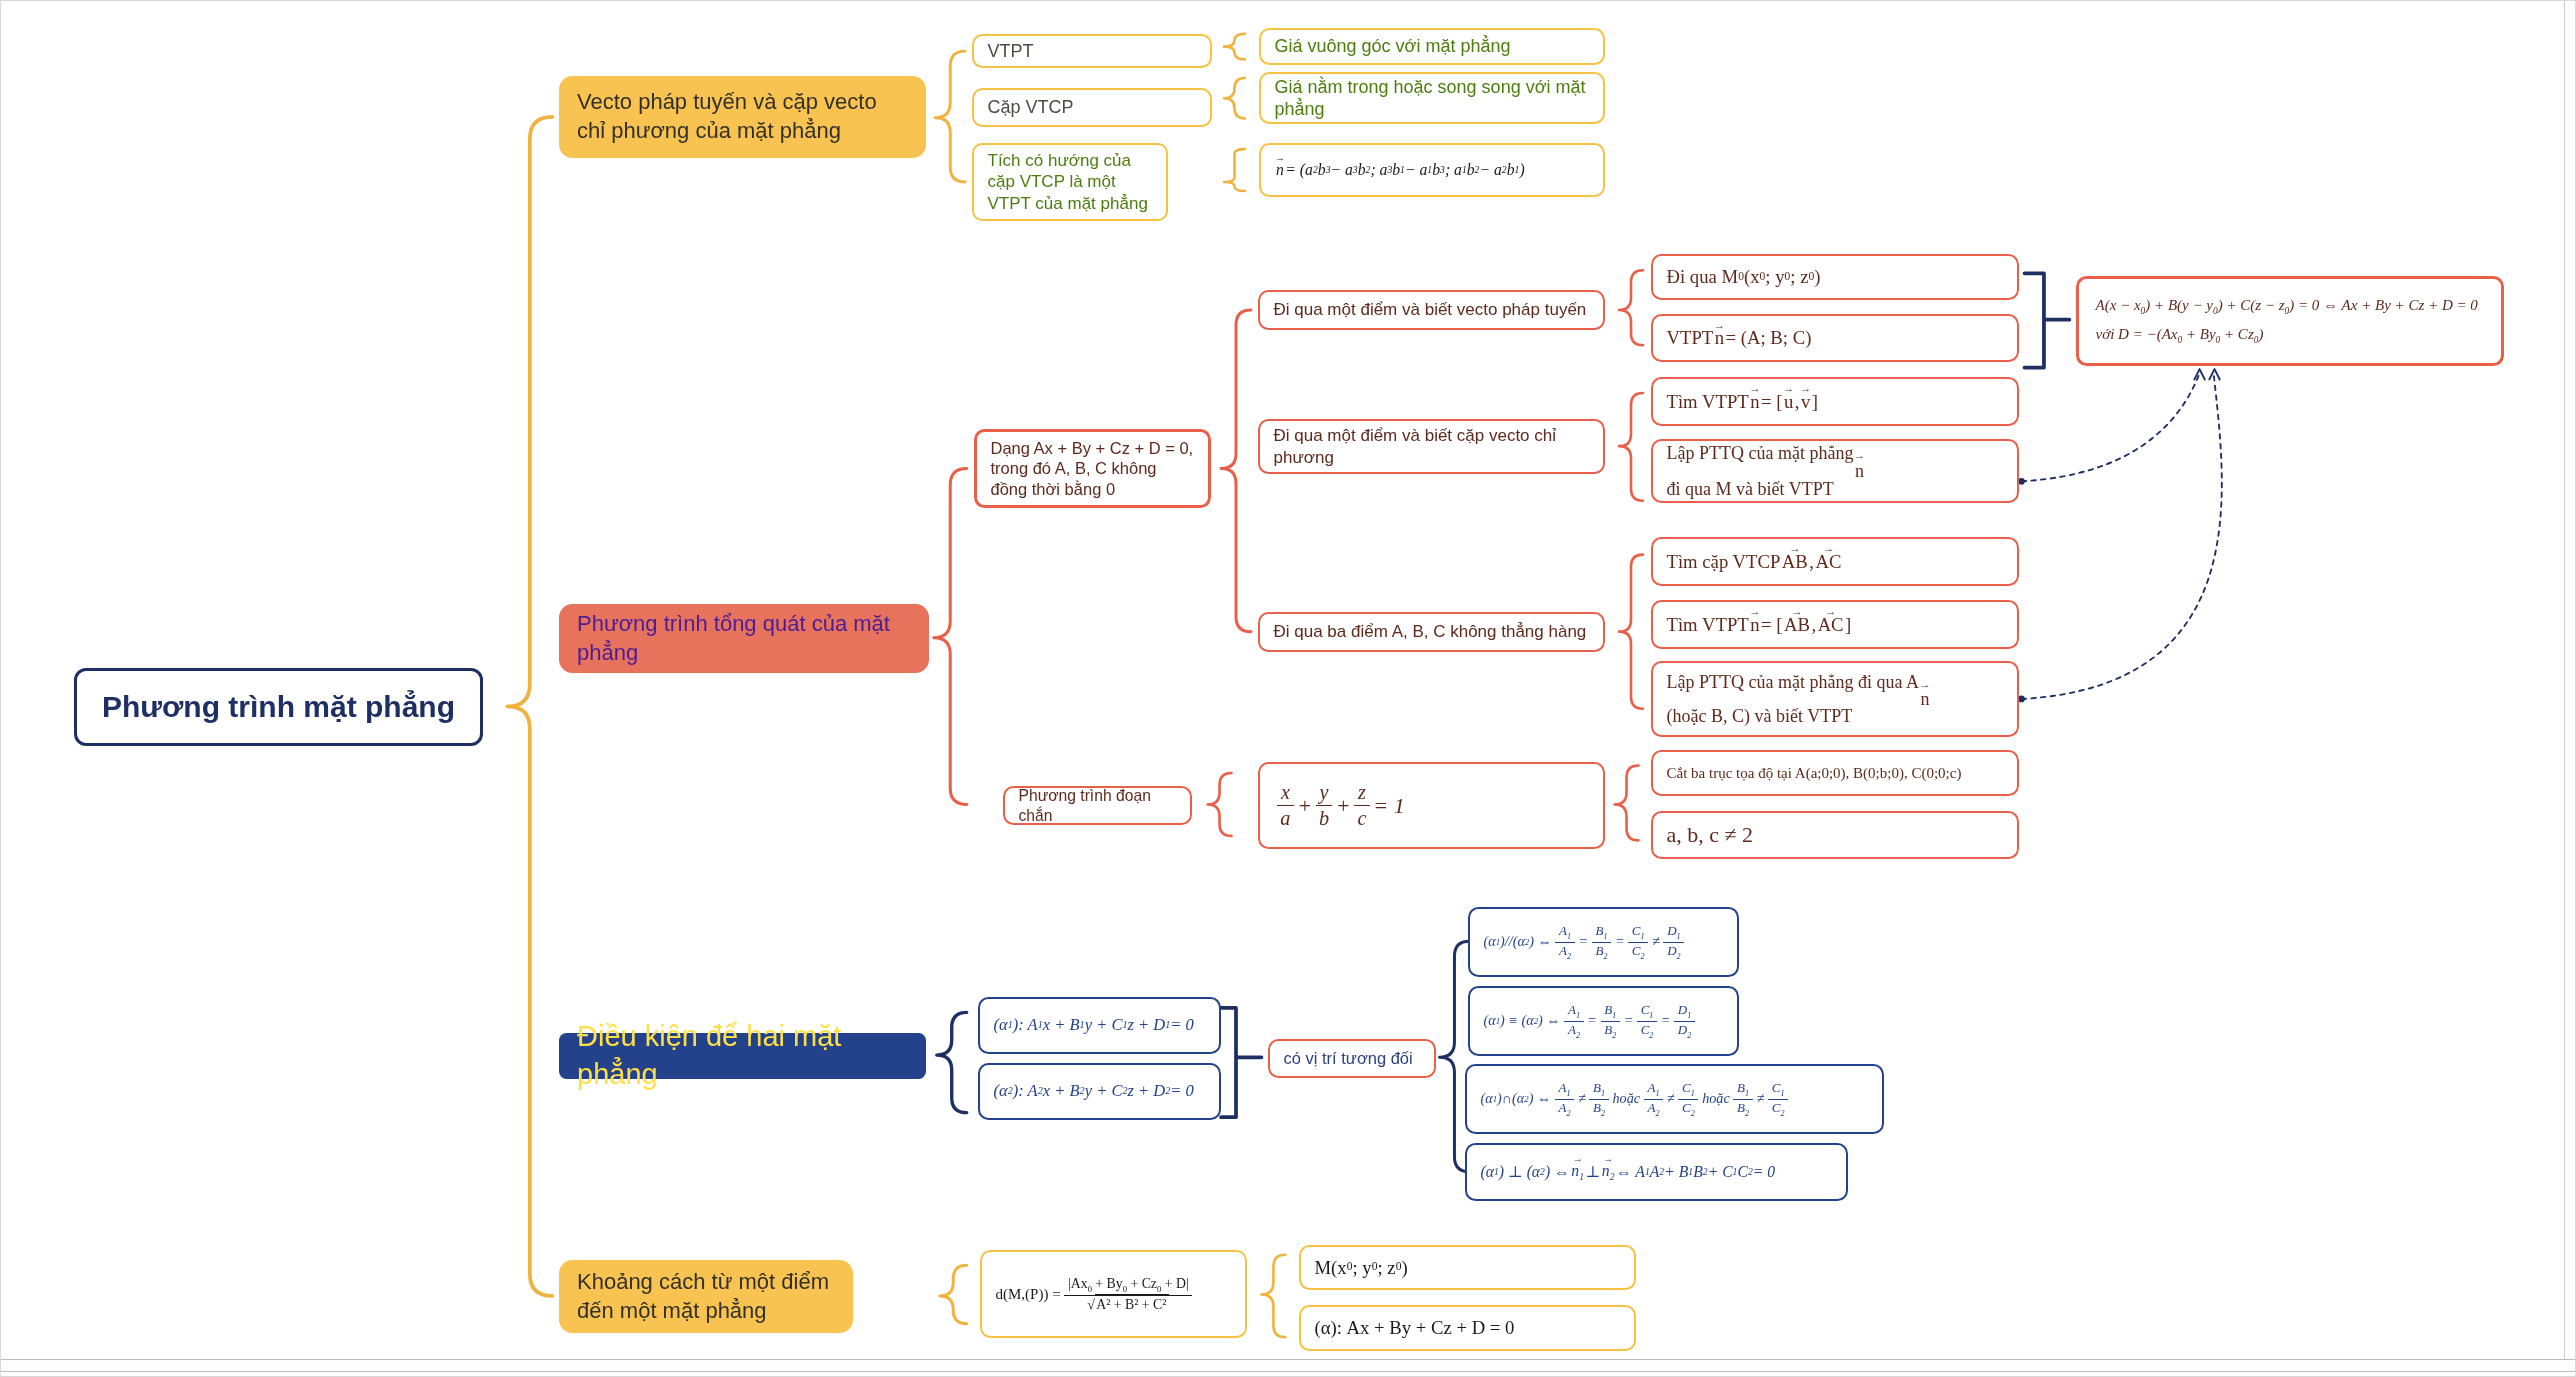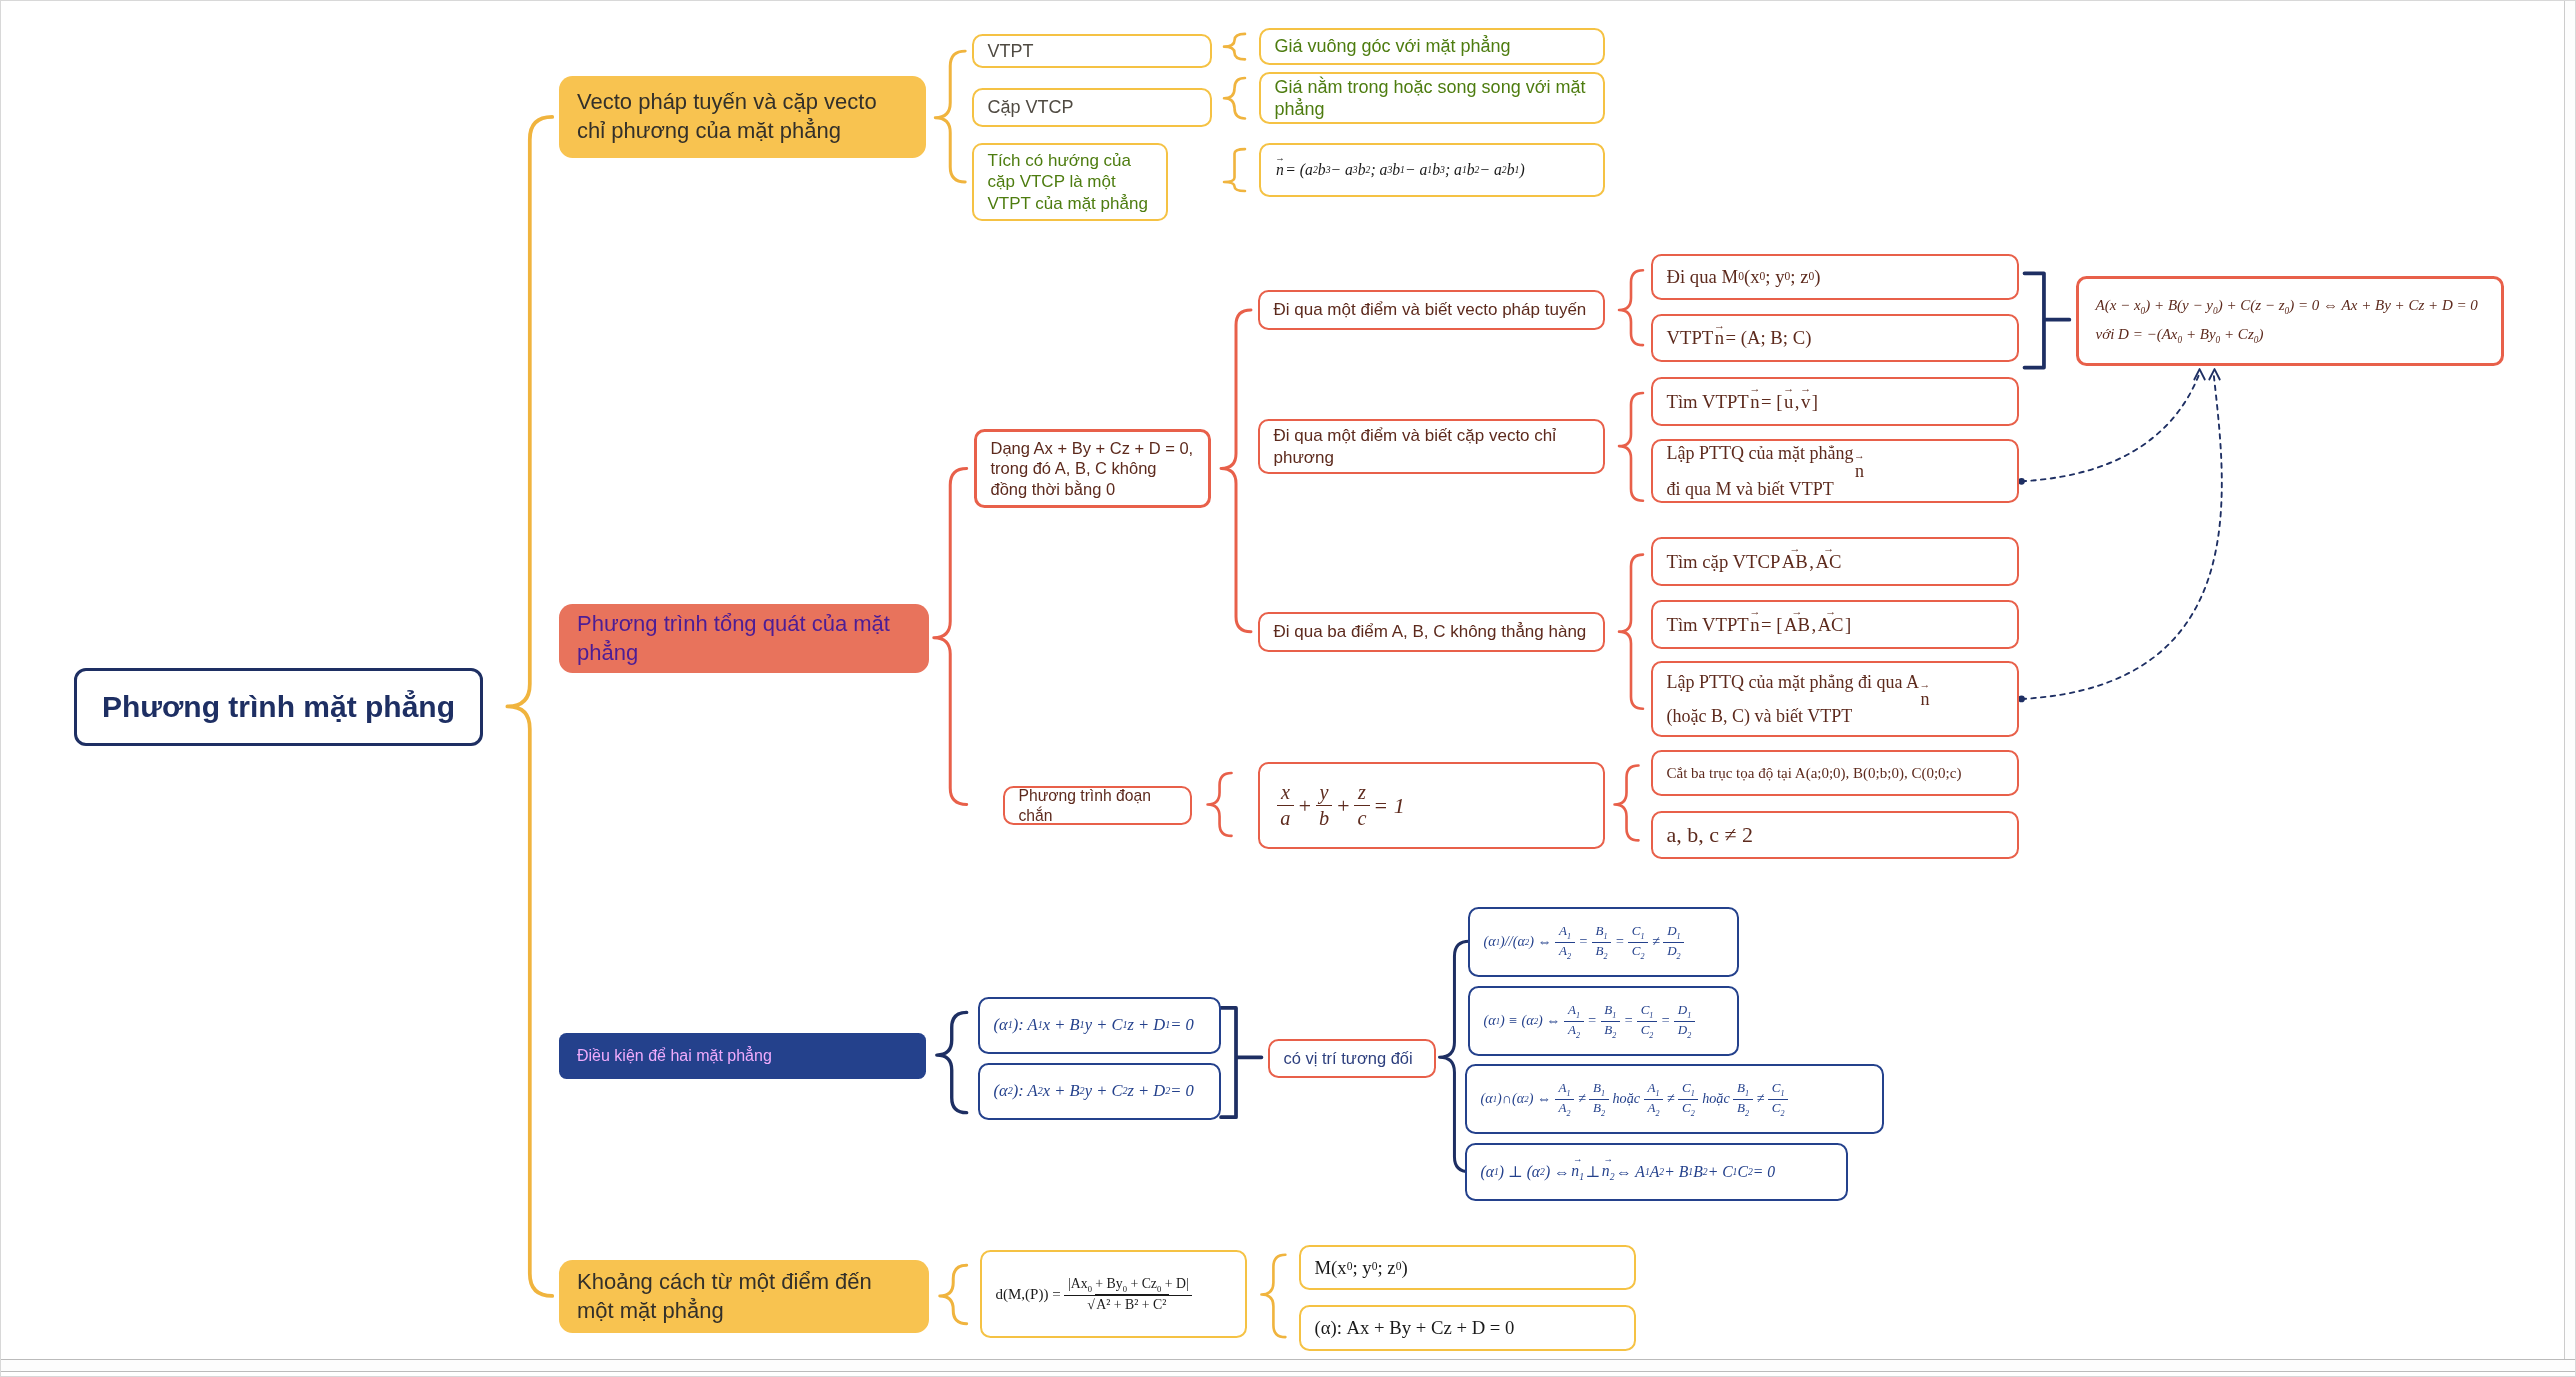--- a/index.html
+++ b/index.html
@@ -4,21 +4,21 @@
 <style>
   html,body{margin:0;padding:0;background:#fff;}
   .canvas{position:relative;width:2576px;height:1377px;background:#fff;
     border:0.7px solid #d8d8d8;box-sizing:border-box;overflow:hidden;
     font-family:"Liberation Sans","DejaVu Sans",sans-serif;}
   #connectors{position:absolute;left:0;top:0;width:100%;height:100%;pointer-events:none;}
   .box{position:absolute;box-sizing:border-box;display:flex;align-items:center;border-radius:10.5px;}
   .node{border-radius:13.5px;padding:14px 18px;line-height:1.3;}
   .node.yellow{background:#F8C350;color:#33302a;font-size:22px;}
   .node.red{background:#E8735C;color:#4c1d95;font-size:22px;}
-  .node.navy{background:#24418C;color:#f0abfc;font-size:16px;border-radius:7.5px;}
+  .node.navy{background:#24418C;color:#fde047;font-size:29px;border-radius:7.5px;}
   .root{position:absolute;box-sizing:border-box;display:flex;align-items:center;justify-content:center;
     background:#fff;border:3.7px solid #1E2F63;border-radius:12px;color:#1E2F63;
     font-size:30px;font-weight:bold;}
   .obox{background:#fff;padding:3px 13.5px;line-height:1.25;}
   .obox.y{border:2.2px solid #F5C244;color:#4d7c0f;font-size:18px;}
   .obox.y.dk{color:#4f4a42;}
   .obox.r{border:2.2px solid #E8604A;color:#5d2a1d;font-size:18px;}
   .obox.r.thick{border-width:3px;}
   .obox.n{border:2.6px solid #24418C;color:#24418C;}
   .obox.rn{border:2.2px solid #E8604A;color:#2d3f7e;}
@@ -108,21 +108,21 @@
 
   <div class="box node navy" style="left:558px;top:1032px;width:367px;height:46px;">Điều kiện để hai mặt phẳng</div>
   <div class="box obox n math it nv" style="left:977px;top:996px;width:243px;height:57px;font-size:16.5px;">(α<sub>1</sub>): A<sub>1</sub>x + B<sub>1</sub>y + C<sub>1</sub>z + D<sub>1</sub> = 0</div>
   <div class="box obox n math it nv" style="left:977px;top:1062px;width:243px;height:57px;font-size:16.5px;">(α<sub>2</sub>): A<sub>2</sub>x + B<sub>2</sub>y + C<sub>2</sub>z + D<sub>2</sub> = 0</div>
   <div class="box obox rn" style="left:1267px;top:1038px;width:168px;height:39px;font-size:16.5px;">có vị trí tương đối</div>
   <div class="box obox n math it nv" style="left:1467px;top:906px;width:271px;height:70px;font-size:14.2px;">(α<sub>1</sub>)//(α<sub>2</sub>) ⇔ <span class="frac"><span class="num">A<sub>1</sub></span><span class="den">A<sub>2</sub></span></span> = <span class="frac"><span class="num">B<sub>1</sub></span><span class="den">B<sub>2</sub></span></span> = <span class="frac"><span class="num">C<sub>1</sub></span><span class="den">C<sub>2</sub></span></span> ≠ <span class="frac"><span class="num">D<sub>1</sub></span><span class="den">D<sub>2</sub></span></span></div>
   <div class="box obox n math it nv" style="left:1467px;top:985px;width:271px;height:70px;font-size:14.2px;">(α<sub>1</sub>) ≡ (α<sub>2</sub>) ⇔ <span class="frac"><span class="num">A<sub>1</sub></span><span class="den">A<sub>2</sub></span></span> = <span class="frac"><span class="num">B<sub>1</sub></span><span class="den">B<sub>2</sub></span></span> = <span class="frac"><span class="num">C<sub>1</sub></span><span class="den">C<sub>2</sub></span></span> = <span class="frac"><span class="num">D<sub>1</sub></span><span class="den">D<sub>2</sub></span></span></div>
   <div class="box obox n math it nv" style="left:1464px;top:1063px;width:419px;height:70px;font-size:14.2px;">(α<sub>1</sub>)∩(α<sub>2</sub>) ⇔ <span class="frac"><span class="num">A<sub>1</sub></span><span class="den">A<sub>2</sub></span></span> ≠ <span class="frac"><span class="num">B<sub>1</sub></span><span class="den">B<sub>2</sub></span></span>  hoặc  <span class="frac"><span class="num">A<sub>1</sub></span><span class="den">A<sub>2</sub></span></span> ≠ <span class="frac"><span class="num">C<sub>1</sub></span><span class="den">C<sub>2</sub></span></span>  hoặc  <span class="frac"><span class="num">B<sub>1</sub></span><span class="den">B<sub>2</sub></span></span> ≠ <span class="frac"><span class="num">C<sub>1</sub></span><span class="den">C<sub>2</sub></span></span></div>
   <div class="box obox n math it nv" style="left:1464px;top:1142px;width:383px;height:58px;font-size:15.7px;">(α<sub>1</sub>) ⊥ (α<sub>2</sub>) ⇔ <span class="vec">n<sub>1</sub></span> ⊥ <span class="vec">n<sub>2</sub></span> ⇔ A<sub>1</sub>A<sub>2</sub> + B<sub>1</sub>B<sub>2</sub> + C<sub>1</sub>C<sub>2</sub> = 0</div>
 
-  <div class="box node yellow" style="left:558px;top:1259px;width:370px;height:73px;font-size:22px;">Khoảng cách từ một điểm đến một mặt phẳng</div>
+  <div class="box node yellow" style="left:558px;top:1259px;width:294px;height:73px;font-size:22px;">Khoảng cách từ một điểm đến một mặt phẳng</div>
   <div class="box obox y math" style="left:979px;top:1249px;width:267px;height:88px;font-size:15px;color:#1a1a1a;">d(M,(P)) = <span class="frac"><span class="num">|Ax<sub>0</sub> + By<sub>0</sub> + Cz<sub>0</sub> + D|</span><span class="den">√<span class="rad">A² + B² + C²</span></span></span></div>
   <div class="box obox y math" style="left:1298px;top:1244px;width:337px;height:45px;font-size:18.7px;color:#1a1a1a;">M(x<sub>0</sub>; y<sub>0</sub>; z<sub>0</sub>)</div>
   <div class="box obox y math" style="left:1298px;top:1304px;width:337px;height:46px;font-size:18.7px;color:#1a1a1a;">(α): Ax + By + Cz + D = 0</div>
 
   <div class="hscroll"></div>
   <div class="vscroll"></div>
 </div>
 
 
 </body></html>

